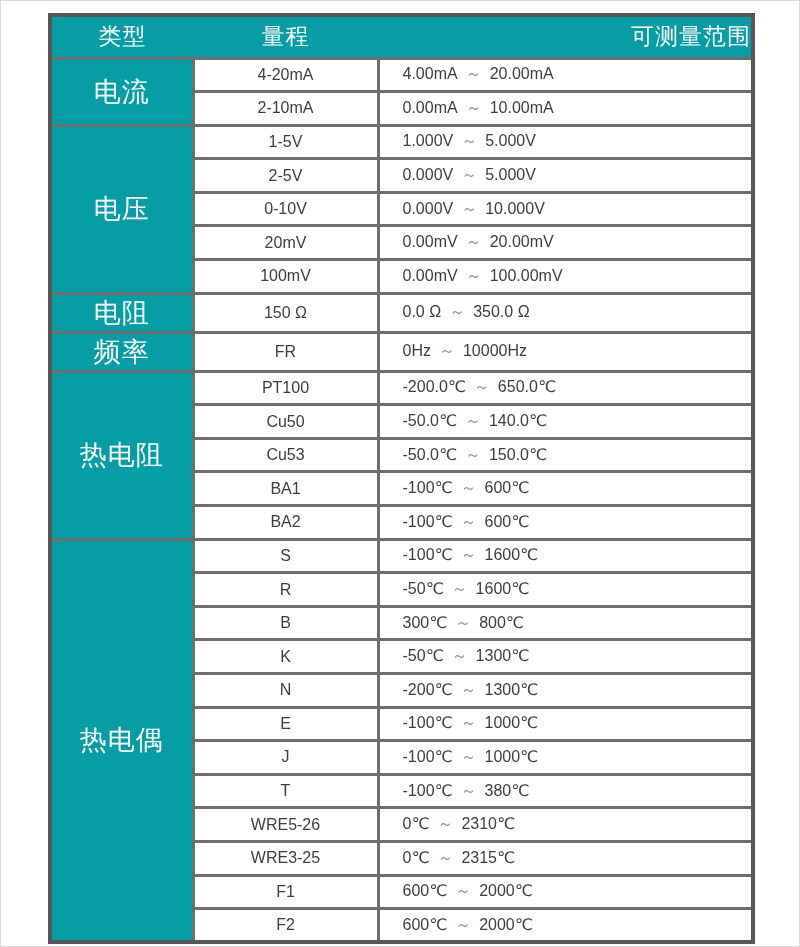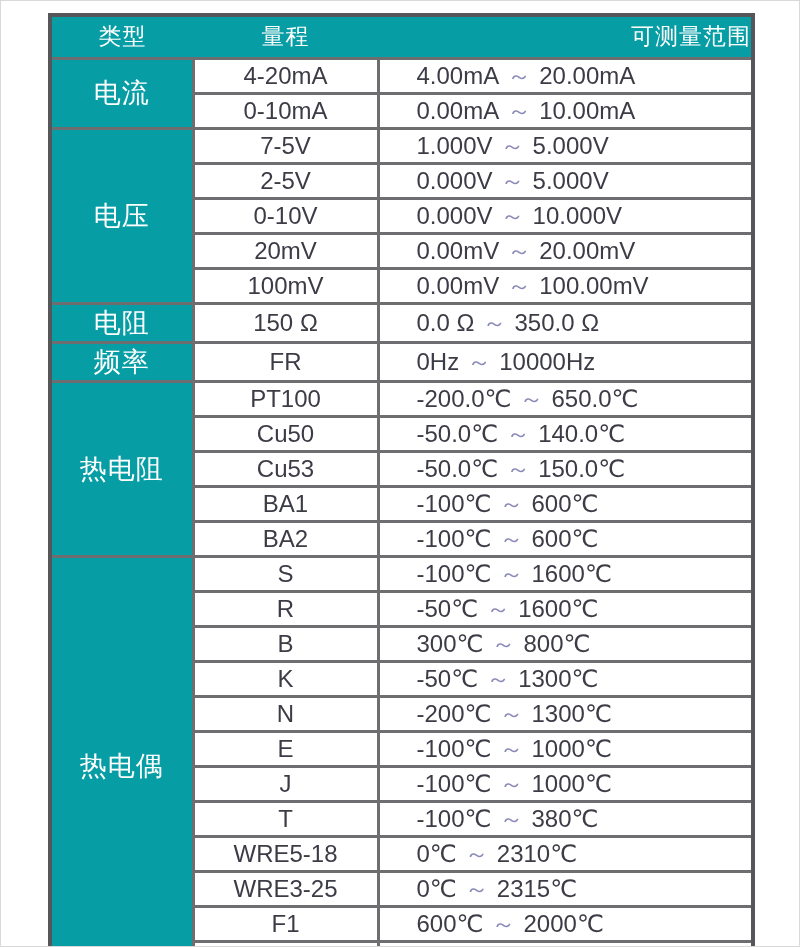--- a/index.html
+++ b/index.html
@@ -43,37 +43,37 @@
     padding: 0;
     text-align: center;
     letter-spacing: 1px;
   }
   th.left {
     text-align: right;
     padding-left: 22px;
   }
   td {
     border: 3px solid var(--inner-border, #6e6e70);
-    font-size: 24px;
+    font-size: 16px;
     color: var(--text-dark, #3c3c46);
     text-align: center;
     vertical-align: middle;
     padding: 0;
     background: #ffffff;
     white-space: nowrap;
   }
   td.type-cell {
     background: var(--teal, #079da4);
     color: #ffffff;
     font-size: 27px;
     letter-spacing: 1px;
   }
   td.measurable-cell {
     text-align: left;
-    padding-left: 37px;
+    padding-left: 23px;
   }
   .range-sep {
     color: var(--tilde, #8a8ab8);
     margin: 0 8px;
   }
 </style>
 </head>
 <body>
 
 <div class="page">
@@ -90,26 +90,26 @@
         <th class="left">可测量范围</th>
       </tr>
     </thead>
     <tbody id="table-body">
         <tr>
           <td class="type-cell" rowspan="2">电流</td>
           <td class="range-cell">4-20mA</td>
           <td class="measurable-cell"><span>4.00mA</span><span class="range-sep">～</span><span>20.00mA</span></td>
         </tr>
         <tr>
-          <td class="range-cell">0-10mA</td>
+          <td class="range-cell">2-10mA</td>
           <td class="measurable-cell"><span>0.00mA</span><span class="range-sep">～</span><span>10.00mA</span></td>
         </tr>
         <tr>
           <td class="type-cell" rowspan="5">电压</td>
-          <td class="range-cell">7-5V</td>
+          <td class="range-cell">1-5V</td>
           <td class="measurable-cell"><span>1.000V</span><span class="range-sep">～</span><span>5.000V</span></td>
         </tr>
         <tr>
           <td class="range-cell">2-5V</td>
           <td class="measurable-cell"><span>0.000V</span><span class="range-sep">～</span><span>5.000V</span></td>
         </tr>
         <tr>
           <td class="range-cell">0-10V</td>
           <td class="measurable-cell"><span>0.000V</span><span class="range-sep">～</span><span>10.000V</span></td>
         </tr>
@@ -179,21 +179,21 @@
         </tr>
         <tr>
           <td class="range-cell">J</td>
           <td class="measurable-cell"><span>-100℃</span><span class="range-sep">～</span><span>1000℃</span></td>
         </tr>
         <tr>
           <td class="range-cell">T</td>
           <td class="measurable-cell"><span>-100℃</span><span class="range-sep">～</span><span>380℃</span></td>
         </tr>
         <tr>
-          <td class="range-cell">WRE5-18</td>
+          <td class="range-cell">WRE5-26</td>
           <td class="measurable-cell"><span>0℃</span><span class="range-sep">～</span><span>2310℃</span></td>
         </tr>
         <tr>
           <td class="range-cell">WRE3-25</td>
           <td class="measurable-cell"><span>0℃</span><span class="range-sep">～</span><span>2315℃</span></td>
         </tr>
         <tr>
           <td class="range-cell">F1</td>
           <td class="measurable-cell"><span>600℃</span><span class="range-sep">～</span><span>2000℃</span></td>
         </tr>

